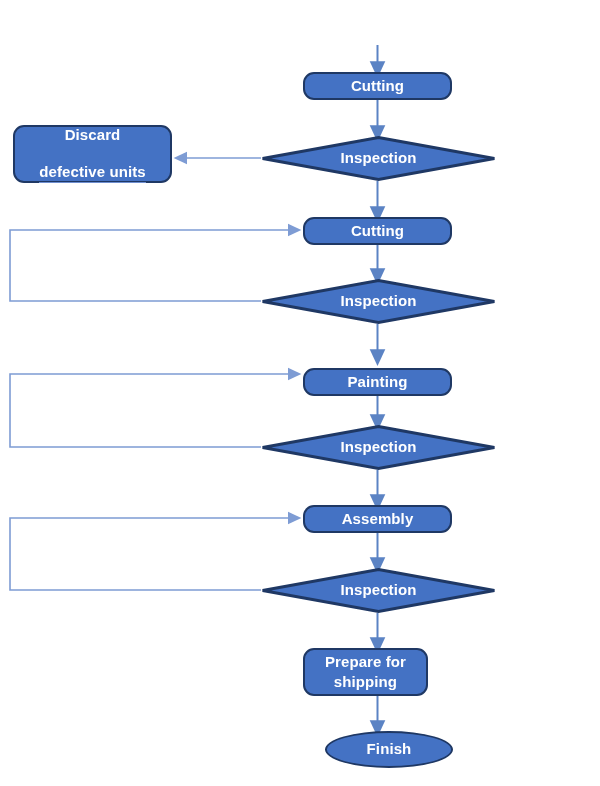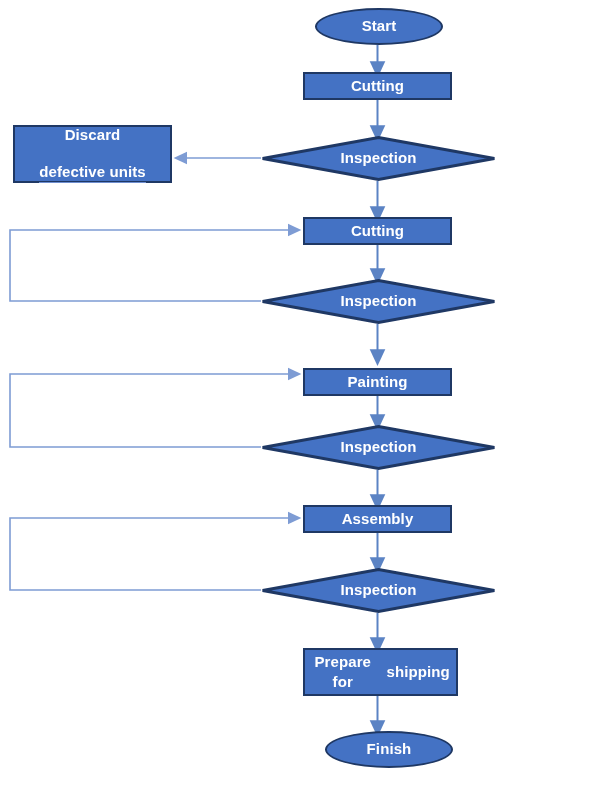--- a/index.html
+++ b/index.html
@@ -18,20 +18,21 @@
     position:absolute;
     display:flex;align-items:center;justify-content:center;
     text-align:center;
     color:#ffffff;
     font-size:15px;
     font-weight:700;
     line-height:1.35;
     letter-spacing:.1px;
     box-sizing:border-box;
     user-select:none;
+    border-radius:11px;
   }
   .node .lbl{display:block;width:100%;}
 
   
   .proc{
     background:#4472C4;
     border:2px solid #1F3864;
   }
   
   .term{
@@ -82,23 +83,20 @@
       <line x1="261" y1="158" x2="180" y2="158" marker-end="url(#ahL)"></line>
     </g>
 
     <g stroke="#7E9CD4" stroke-width="1.6" fill="none">
       <path d="M261,301 L10,301 L10,230 L295,230" marker-end="url(#ahL)"></path>
       <path d="M261,447 L10,447 L10,374 L295,374" marker-end="url(#ahL)"></path>
       <path d="M261,590 L10,590 L10,518 L295,518" marker-end="url(#ahL)"></path>
     </g>
   </svg>
 
-  <div class="node term" style="left:315px;top:8px;width:128px;height:37px;">
-    <span class="lbl">Start</span>
-  </div>
 
   <div class="node proc" style="left:303px;top:72px;width:149px;height:28px;">
     <span class="lbl">Cutting</span>
   </div>
 
   <div class="node dec" style="left:261px;top:136px;width:235px;height:45px;">
     <svg width="235" height="45" viewBox="0 0 235 45" xmlns="http://www.w3.org/2000/svg">
       <polygon points="117.5,1.6 233.4,22.5 117.5,43.4 1.6,22.5" fill="#4472C4" stroke="#1F3864" stroke-width="3"></polygon>
     </svg>
     <span class="lbl">Inspection</span>
@@ -135,21 +133,21 @@
     <span class="lbl">Assembly</span>
   </div>
 
   <div class="node dec" style="left:261px;top:568px;width:235px;height:45px;">
     <svg width="235" height="45" viewBox="0 0 235 45" xmlns="http://www.w3.org/2000/svg">
       <polygon points="117.5,1.6 233.4,22.5 117.5,43.4 1.6,22.5" fill="#4472C4" stroke="#1F3864" stroke-width="3"></polygon>
     </svg>
     <span class="lbl">Inspection</span>
   </div>
 
-  <div class="node proc" style="left:303px;top:648px;width:155px;height:48px;flex-direction:row;">
+  <div class="node proc" style="left:303px;top:648px;width:125px;height:48px;flex-direction:column;">
     <span class="lbl">Prepare for</span>
     <span class="lbl">shipping</span>
   </div>
 
   <div class="node term" style="left:325px;top:731px;width:128px;height:37px;align-items:center;">
     <span class="lbl">Finish</span>
   </div>
 
 </div>
 

